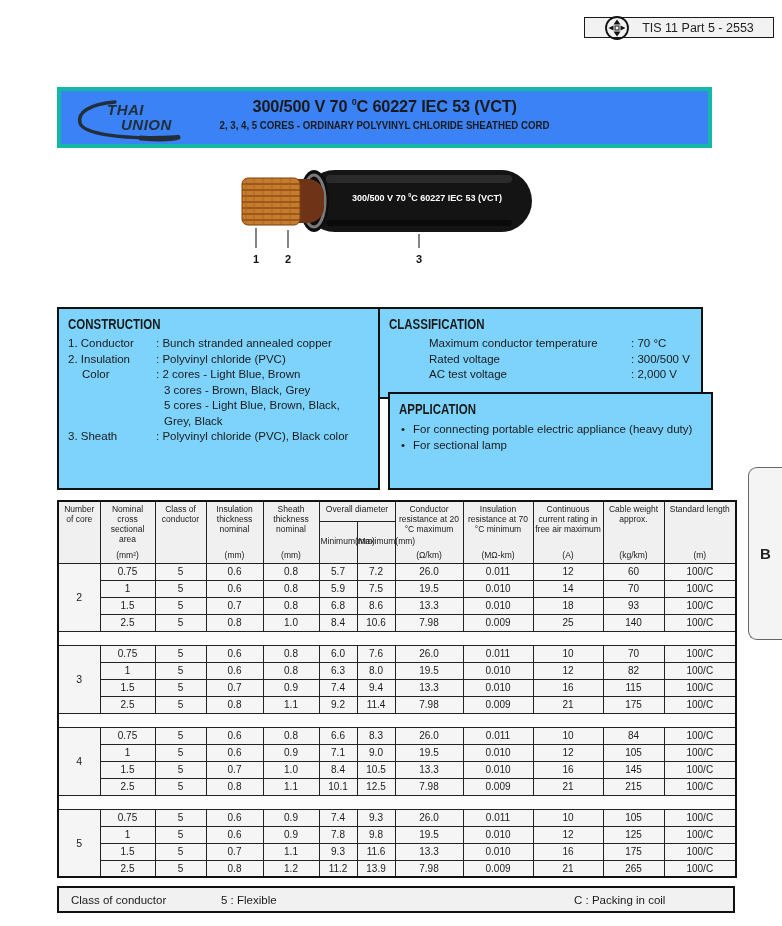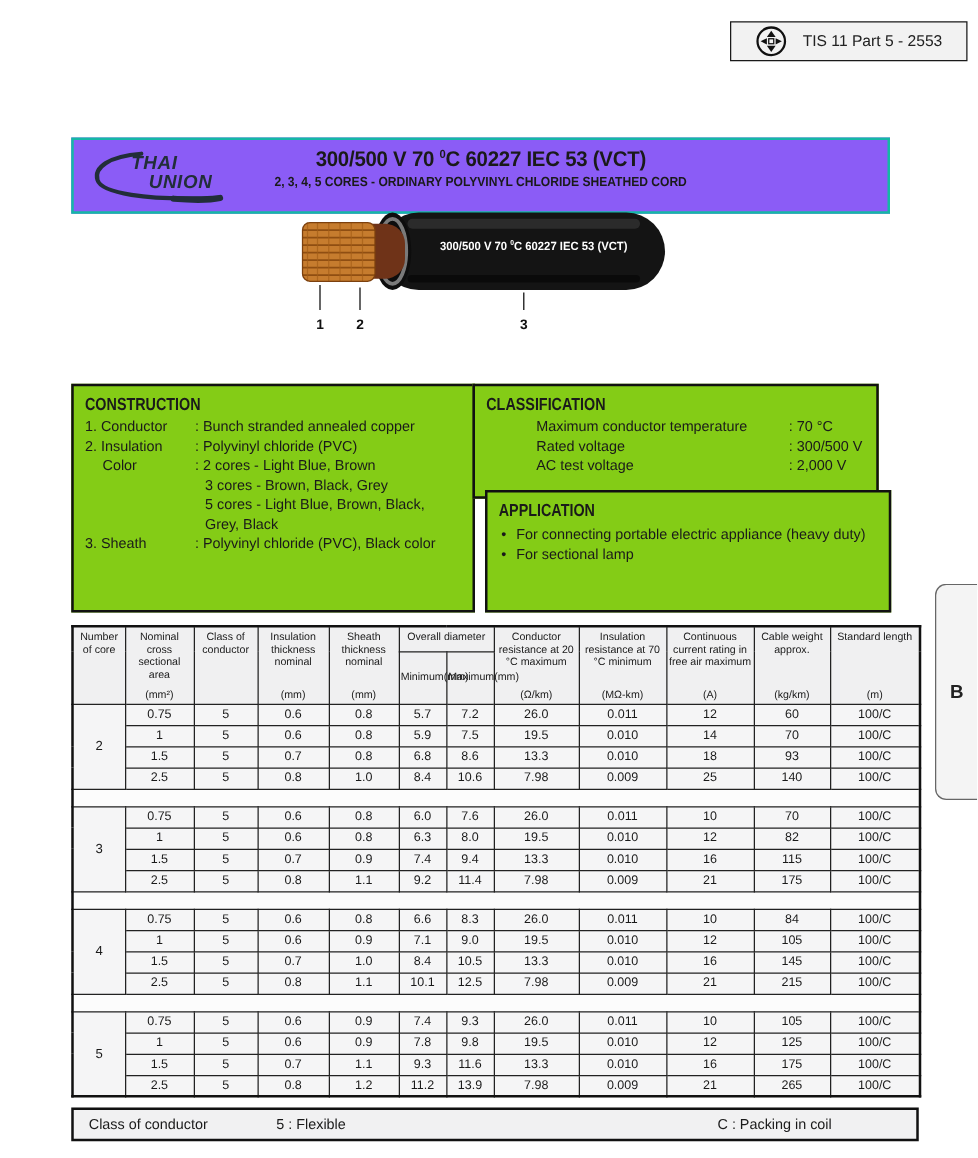--- a/index.html
+++ b/index.html
@@ -1,48 +1,48 @@
 <!DOCTYPE html>
 <html><head>
 <meta charset="utf-8">
 <style>
   * { margin:0; padding:0; box-sizing:border-box; }
   html,body { background:#fff; }
   body { font-family:"Liberation Sans", sans-serif; color:#1a1a1a; }
   .page { position:relative; width:782px; height:926px; background:#ffffff; overflow:hidden; }
 
   
-  .tis-badge { position:absolute; left:584px; top:17px; width:190px; height:32px;
+  .tis-badge { position:absolute; left:584px; top:17px; width:190px; height:21px;
     border:1.5px solid #1a1a1a; background:#f2f2f2; display:flex; align-items:center;
     justify-content:center; gap:12px; }
   .tis-badge .txt { font-size:12.5px; color:#222; }
 
   
   .header-box { position:absolute; left:57px; top:87px; width:655px; height:61px;
-    border:2px solid #14b8a6; background:#8b5cf6;margin-top:23px; }
+    border:4px solid #14b8a6; background:#3b82f6; }
   .logo { position:absolute; left:10px; top:4px; width:140px; height:52px; }
   .logo .l1 { position:absolute; left:36px; top:6px; font-style:italic; font-weight:bold;
     font-size:15px; letter-spacing:.5px; color:#222e39; }
   .logo .l2 { position:absolute; left:50px; top:21px; font-style:italic; font-weight:bold;
     font-size:15px; letter-spacing:.5px; color:#222e39; }
   .titles { position:absolute; left:0; top:6px; width:100%; text-align:center; }
   .titles .t1 { font-size:17px; font-weight:bold; letter-spacing:-0.2px;
     display:inline-block; transform:scaleX(.96); }
   .titles .t1 sup { font-size:.55em; }
   .titles .t2 { margin-top:2px; font-size:10.5px; font-weight:bold;
     display:block; transform:scaleX(.92); }
 
   
   .cable { position:absolute; left:236px; top:166px; width:310px; height:105px; }
   .cable-text { position:absolute; left:96px; top:26px; width:190px; text-align:center;
     color:#fff; font-size:9.5px; font-weight:bold; transform:scaleX(.95); }
   .cable-text sup { font-size:.6em; }
 
   
-  .ibox { position:absolute; border:2px solid #111; background:#84cc16; padding:6px 9px; }
+  .ibox { position:absolute; border:2px solid #111; background:#7dd3fc; padding:6px 9px; }
   .ibox .ititle { font-size:14px; font-weight:bold; display:inline-block;
     transform:scaleX(.82); transform-origin:left center; letter-spacing:0px; margin-bottom:4px; }
   .construction { left:57px; top:307px; width:323px; height:183px; }
   .classification { left:378px; top:307px; width:325px; height:92px; }
   .application { left:388px; top:392px; width:325px; height:98px; }
   .spec-row { display:flex; font-size:11.5px; line-height:15.5px; }
   .spec-row .lbl { width:88px; flex:none; }
   .spec-row .lbl.indent { padding-left:14px; }
   .spec-row .val {}
   .spec-row .val.cont { padding-left:8px; }

